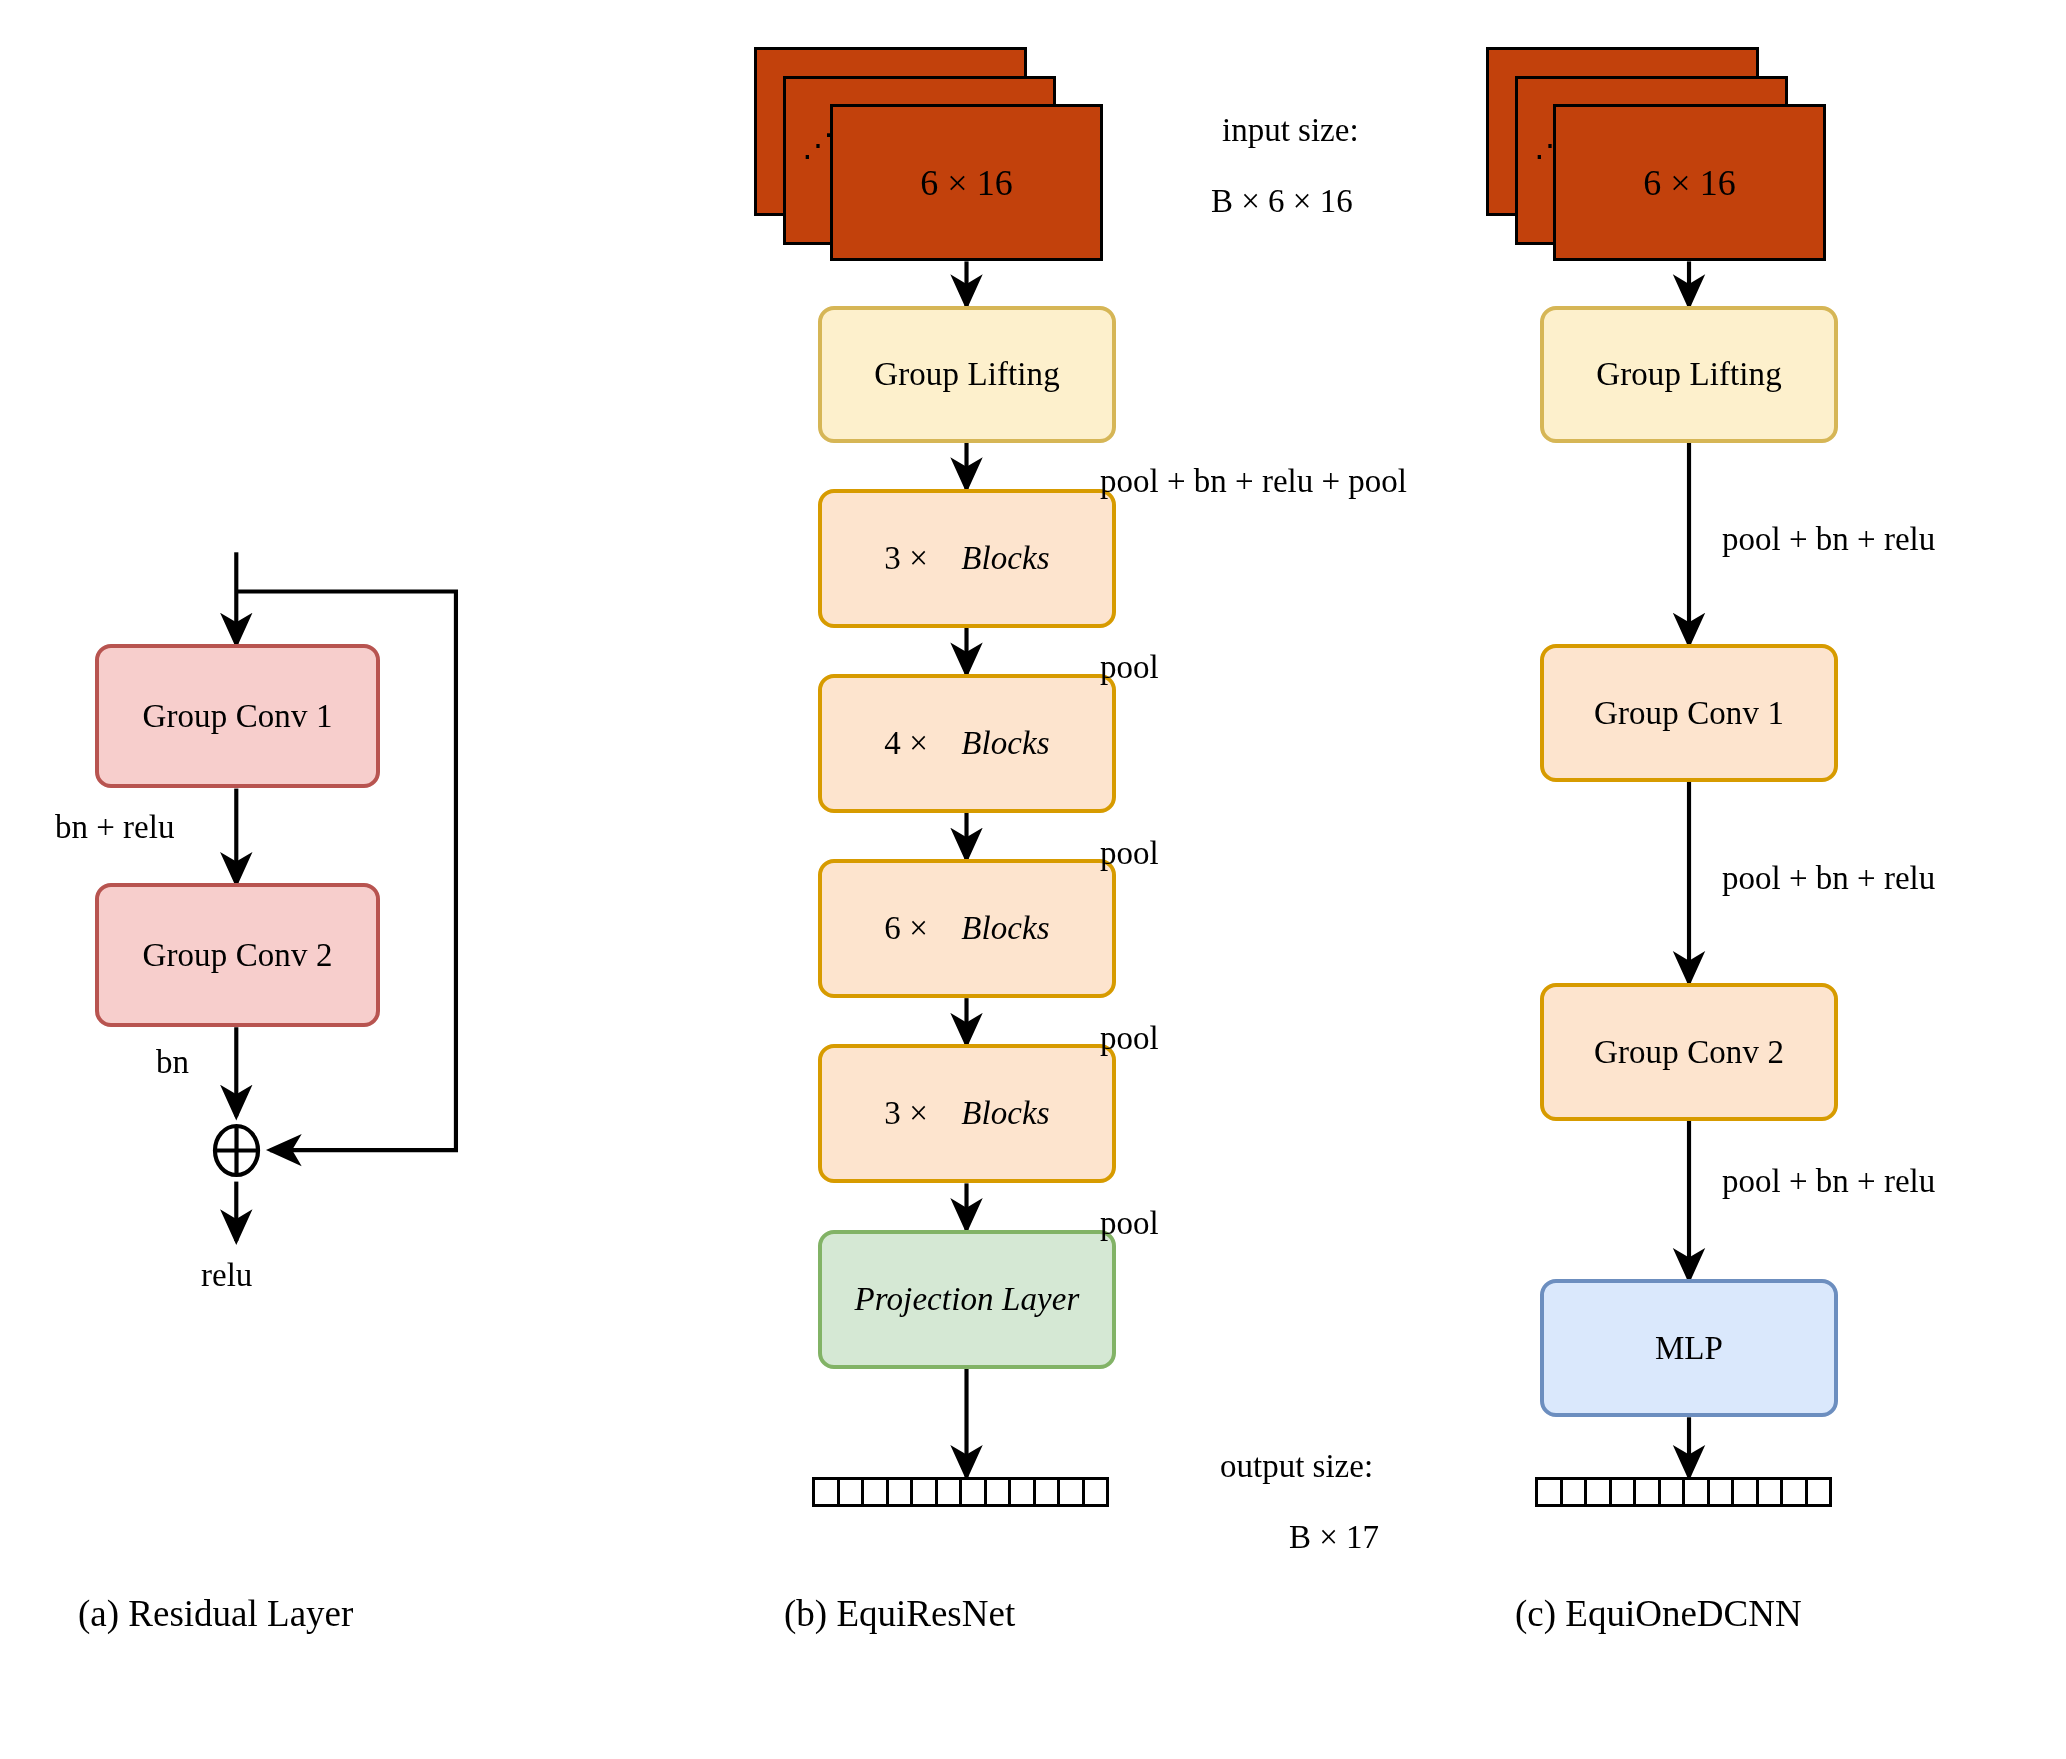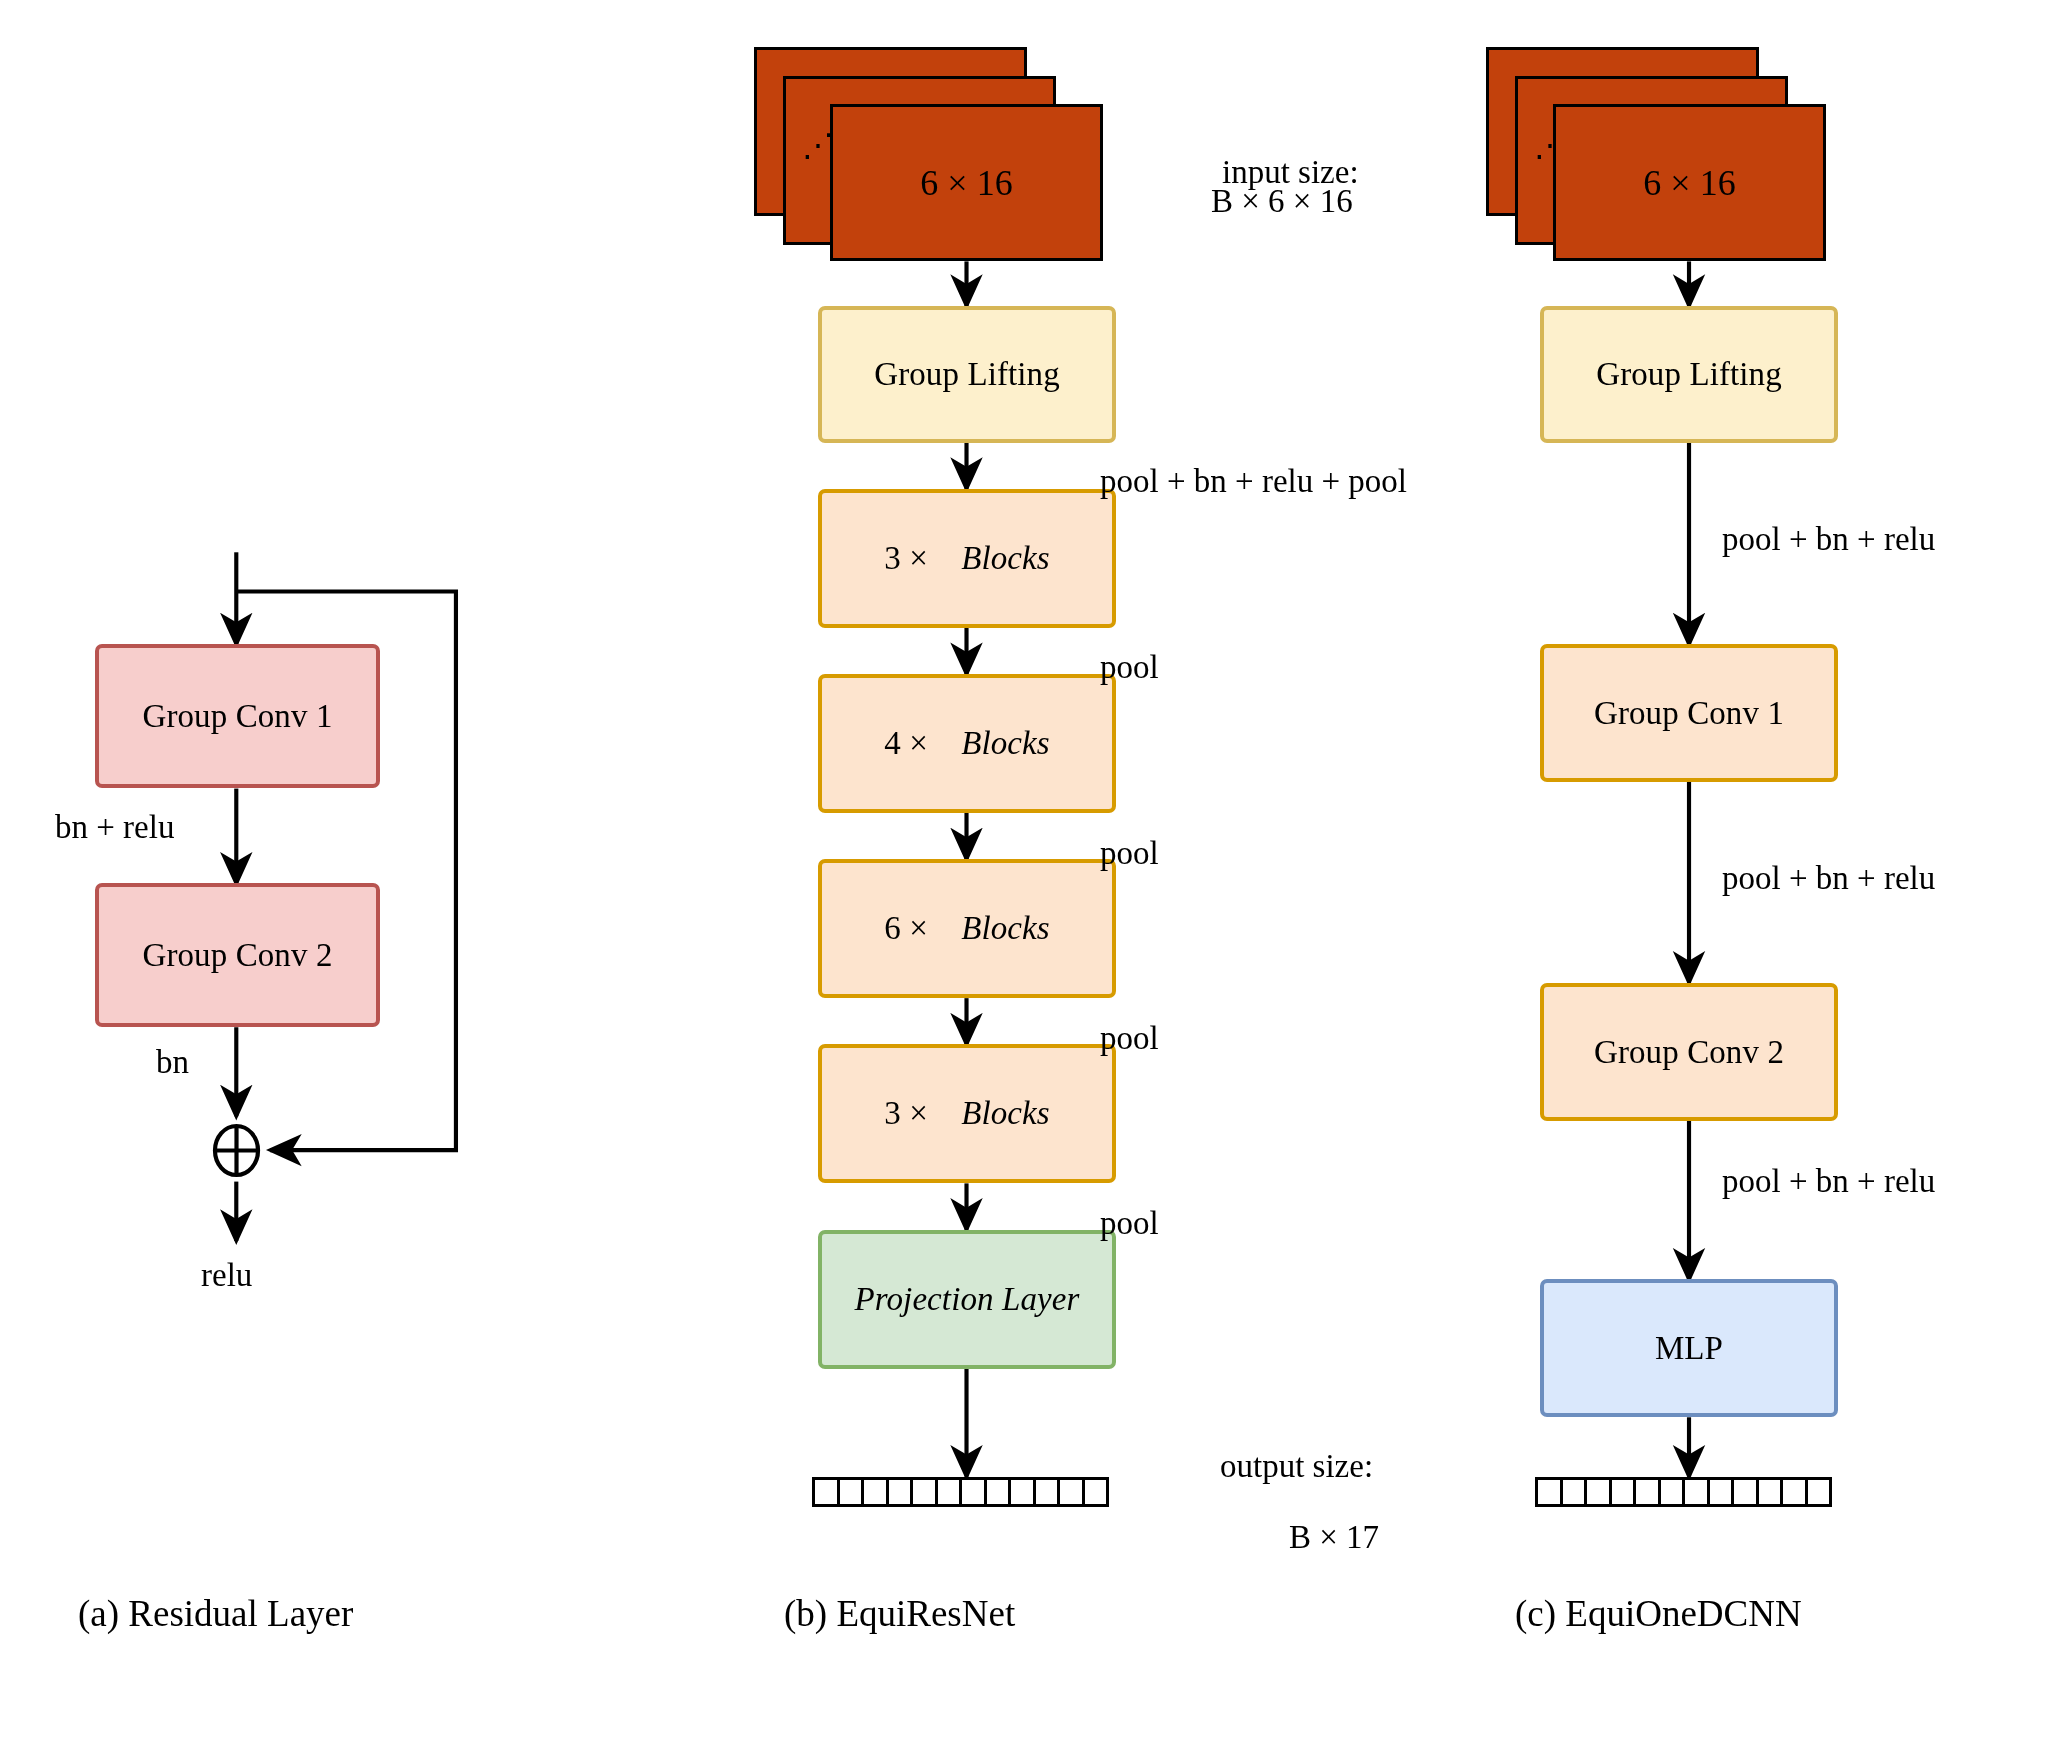--- a/index.html
+++ b/index.html
@@ -9,21 +9,21 @@
     font-family:"Liberation Serif", "DejaVu Serif", serif;
     color:#000000;
     overflow:hidden;
   }
   .stage { position:absolute; left:0; top:0; width:2066px; height:1760px; }
 
   
   .node {
     position:absolute;
     box-sizing:border-box;
-    border-radius:7px;
+    border-radius:16px;
     border-style:solid;
     border-width:4.2px;
     display:flex;
     align-items:center;
     justify-content:center;
     line-height:1.1;
     font-size:33px;
     letter-spacing:0.1px;
   }
   .node.pink   { background:#F7CECC; border-color:#B85450; }
@@ -151,21 +151,21 @@
 
   <div class="caption" style="left:78px; top:1592px;">(a) Residual Layer</div>
 
   <div class="card" style="left:754px; top:47px; width:273px; height:169px;"></div>
   <div class="card" style="left:783px; top:76px; width:273px; height:169px;"></div>
   <div class="dots" style="left:802px; top:129px;">⋰</div>
   <div class="card front" style="left:830px; top:104px; width:273px; height:157px;">
     <span>6 × 16</span>
   </div>
 
-  <div class="lbl" style="left:1222px; top:113px;margin-top:42px;">input size:</div>
+  <div class="lbl" style="left:1222px; top:113px;">input size:</div>
   <div class="lbl" style="left:1211px; top:184px;">B × 6 × 16</div>
 
   <div class="node yellow" style="left:818px; top:306px; width:298px; height:137px;">
     <span>Group Lifting</span>
   </div>
 
   <div class="node peach" style="left:818px; top:489px; width:298px; height:139px;">
     <span>
       <span>3 × </span><span class="ital">Blocks</span>
     </span>

